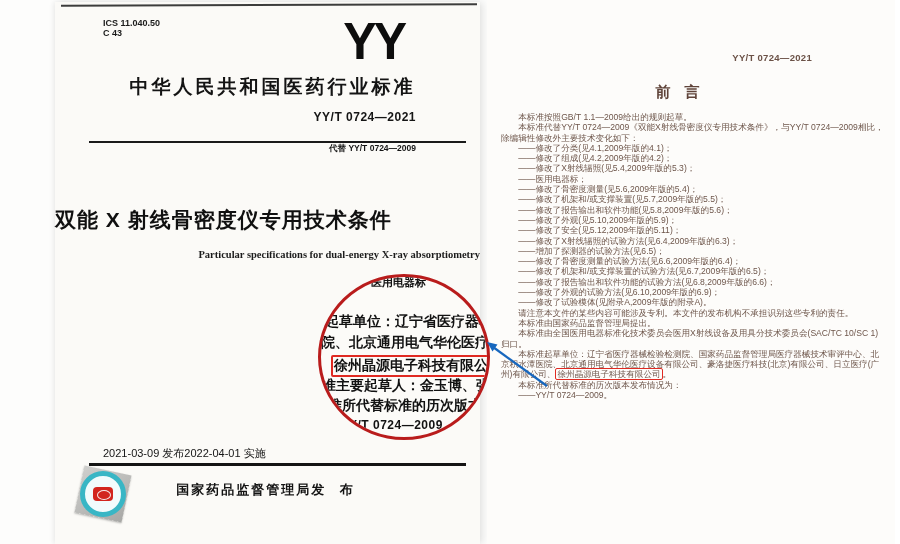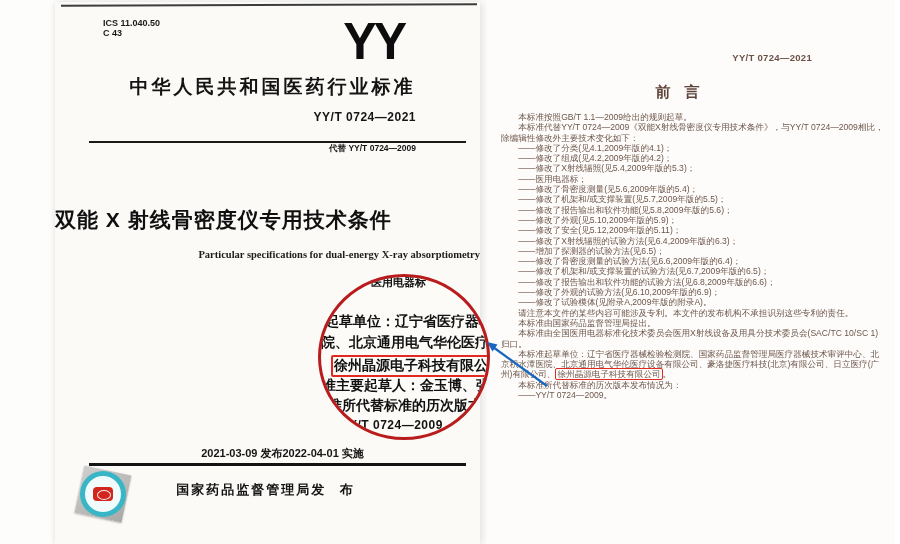--- a/index.html
+++ b/index.html
@@ -28,22 +28,22 @@
   .mag-line{position:absolute;font-weight:bold;color:#121212;white-space:nowrap;font-size:14px;}
   .mag-l0{top:-2px;left:50px;font-size:11px;}
   .mag-l1{top:36px;left:4px;}
   .mag-l2{top:57px;left:0px;}
   .mag-l3{top:78px;left:-5px;}
   .mag-l4{top:100px;left:1px;}
   .mag-l5{top:120px;left:7px;}
   .mag-l6{top:140px;left:28px;font-size:12px;letter-spacing:0.5px;}
   .redbox-lg{display:inline-block;border:2px solid #e02a22;border-radius:2px;padding:0 1px;margin:0 1px;}
   
-  .dates{position:absolute;left:48px;right:18px;top:444px;display:flex;justify-content:center;
-         font-size:11px;font-weight:bold;color:#151515;}
+  .dates{position:absolute;left:48px;right:18px;top:444px;display:flex;justify-content:flex-start;
+         font-size:11px;font-weight:normal;color:#151515;}
   .rule-thick{position:absolute;top:461px;left:34px;right:14px;height:2.5px;background:#141414;}
   .publisher{position:absolute;left:0;right:0;top:479px;text-align:center;font-size:13px;font-weight:bold;
              letter-spacing:2px;color:#131313;}
   .pub-word{letter-spacing:6px;}
   .seal{position:absolute;left:20px;top:464px;width:56px;height:56px;}
   .seal-square{position:absolute;left:4px;top:4px;width:48px;height:48px;transform:rotate(12deg);
                background:linear-gradient(135deg,#cfcfcd 0%,#a8a8a6 100%);box-shadow:0 1px 2px rgba(0,0,0,0.25);}
   .seal-ring{position:absolute;left:5px;top:5px;width:36px;height:36px;border-radius:50%;
              border:5px solid #39b6c5;background:#f2fbfc;display:flex;align-items:center;justify-content:center;}
   .seal-core{width:20px;height:14px;background:#d2251e;border-radius:4px;position:relative;}

